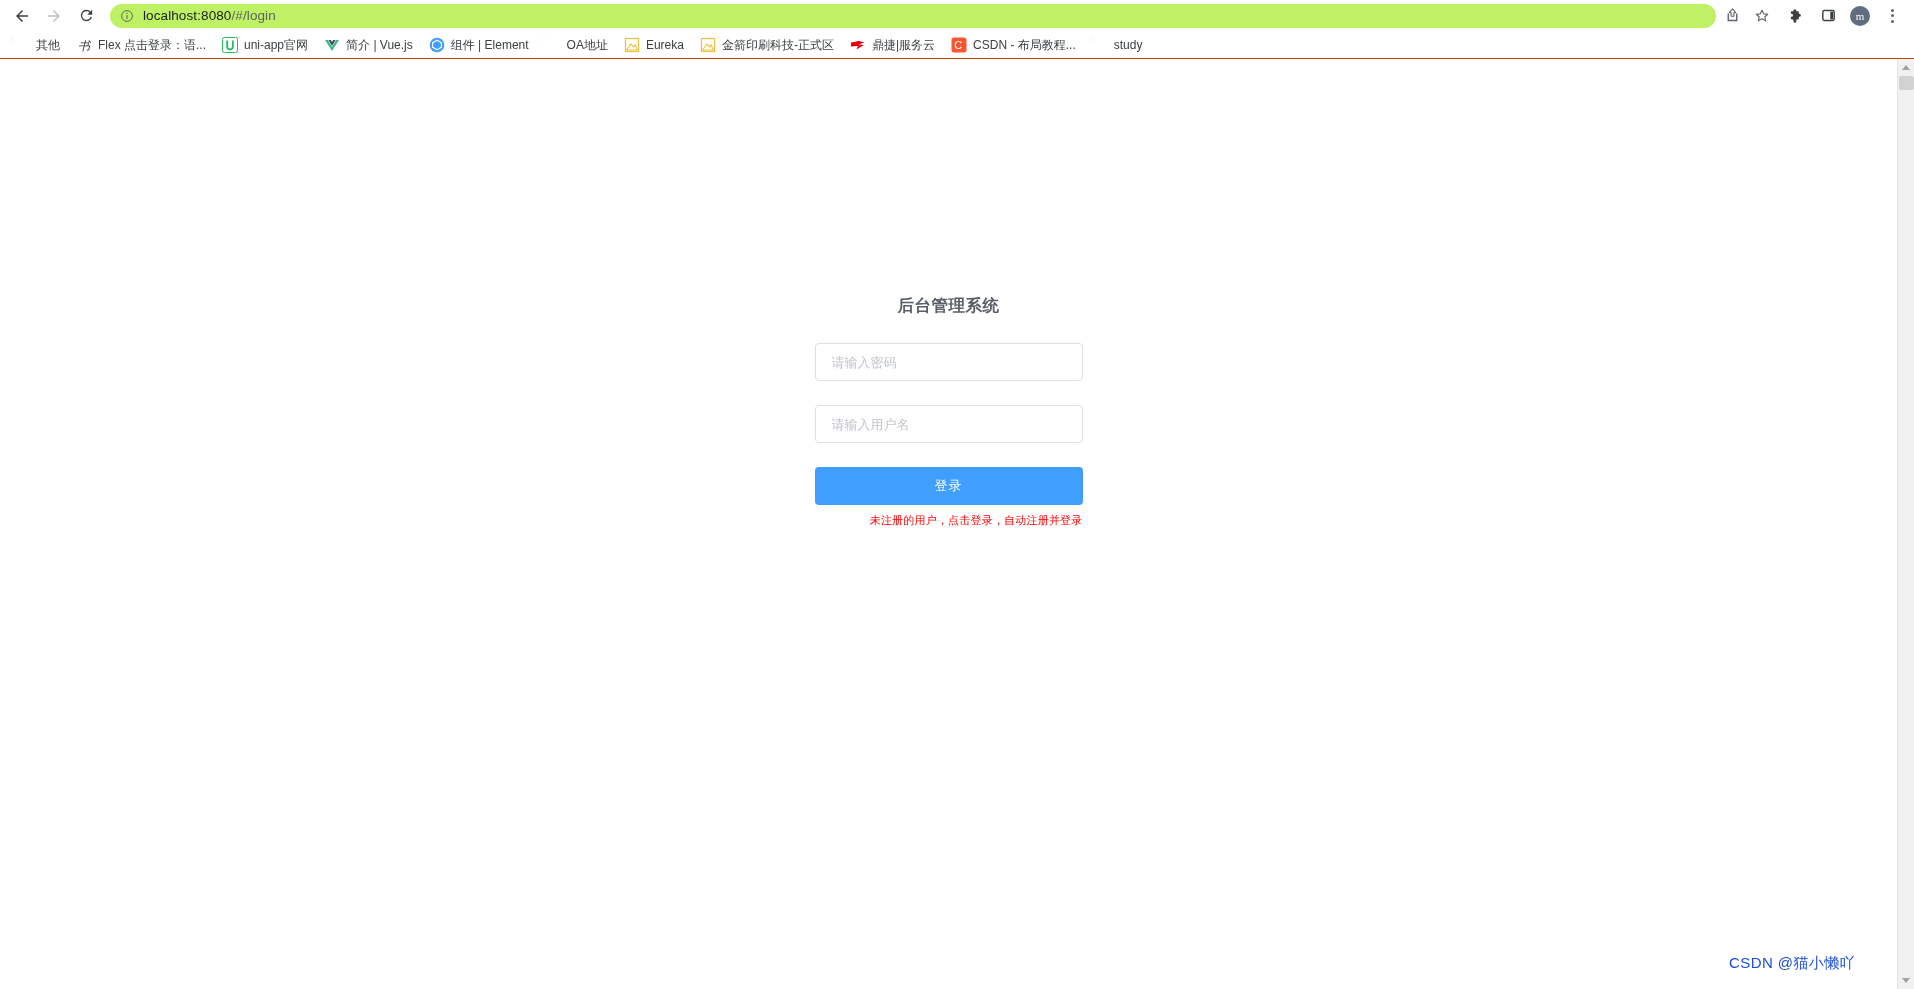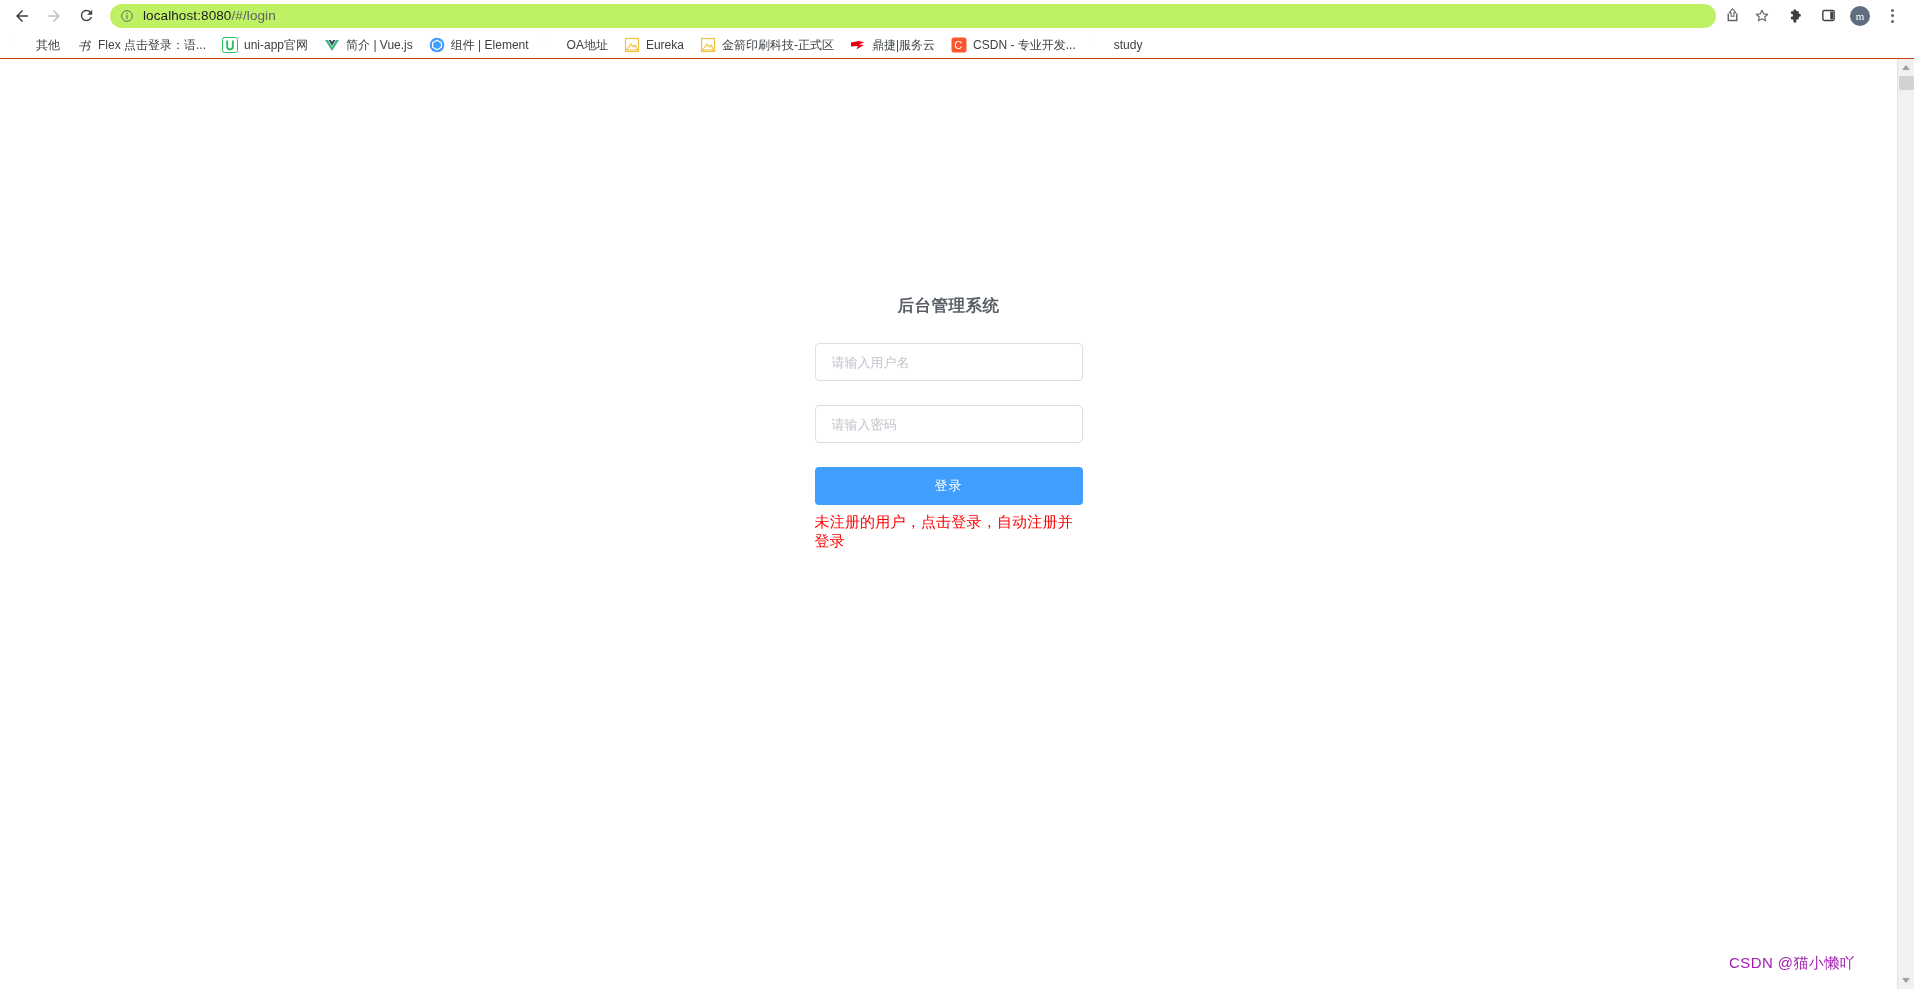--- a/index.html
+++ b/index.html
@@ -170,32 +170,32 @@
     border-radius: 4px;
     color: #ffffff;
     font-size: 13px;
     letter-spacing: 1px;
     font-family: Liberation Sans, sans-serif;
     display: flex; align-items: center; justify-content: center;
     cursor: pointer;
   }
   .hint {
     width: 268px;
-    text-align: left;
+    text-align: right;
     color: #ff0000;
-    font-size: 15px;
+    font-size: 11px;
     margin-top: 8px;
     letter-spacing: 0.2px;
   }
 
   .watermark {
     position: absolute;
     right: 42px;
     bottom: 16px;
-    color: #a21caf;
+    color: #1d4ed8;
     font-size: 15px;
     letter-spacing: 0.4px;
     white-space: nowrap;
   }
 
   
   .scrollbar {
     width: 17px;
     flex: 0 0 auto;
     background: #f1f1f1;
@@ -360,43 +360,43 @@
         <path d="M1 5.5 8.5 4l6 1.2-5.6 2.2L14 8.1 6.4 12.4l1.5-3.3-6.9.4z" fill="#e60012"></path>
       </svg>
       <span class="bm-label">鼎捷|服务云</span>
     </div>
 
     <div class="bm">
       <svg class="bm-ico" viewBox="0 0 16 16">
         <rect x="0.5" y="0.5" width="15" height="15" rx="2.5" fill="#fc5531"></rect>
         <text x="3.2" y="12.2" font-size="11" font-family="Liberation Sans, sans-serif" fill="#fff">C</text>
       </svg>
-      <span class="bm-label">CSDN - 专业开发...</span>
+      <span class="bm-label">CSDN - 布局教程...</span>
     </div>
 
     <div class="bm">
       <span class="bm-ico"><span class="ico-folder"></span></span>
       <span class="bm-label">study</span>
     </div>
   </div>
 
   <div class="viewport">
     <div class="page">
 
       <div class="login-wrap">
         <div class="login-box">
 
           <div class="login-title">后台管理系统</div>
 
           <div class="field">
+            <input type="password" placeholder="请输入密码" style="">
+          </div>
+
+          <div class="field">
             <input type="text" placeholder="请输入用户名" value="" style="">
-          </div>
-
-          <div class="field">
-            <input type="password" placeholder="请输入密码" style="">
           </div>
 
           <button class="login-btn" style="background: rgb(64, 158, 255);">登录</button>
 
           <div class="hint" style="color: rgb(255, 0, 0);">未注册的用户，点击登录，自动注册并登录</div>
         </div>
       </div>
 
       <div class="watermark">CSDN @猫小懒吖</div>
     </div>

